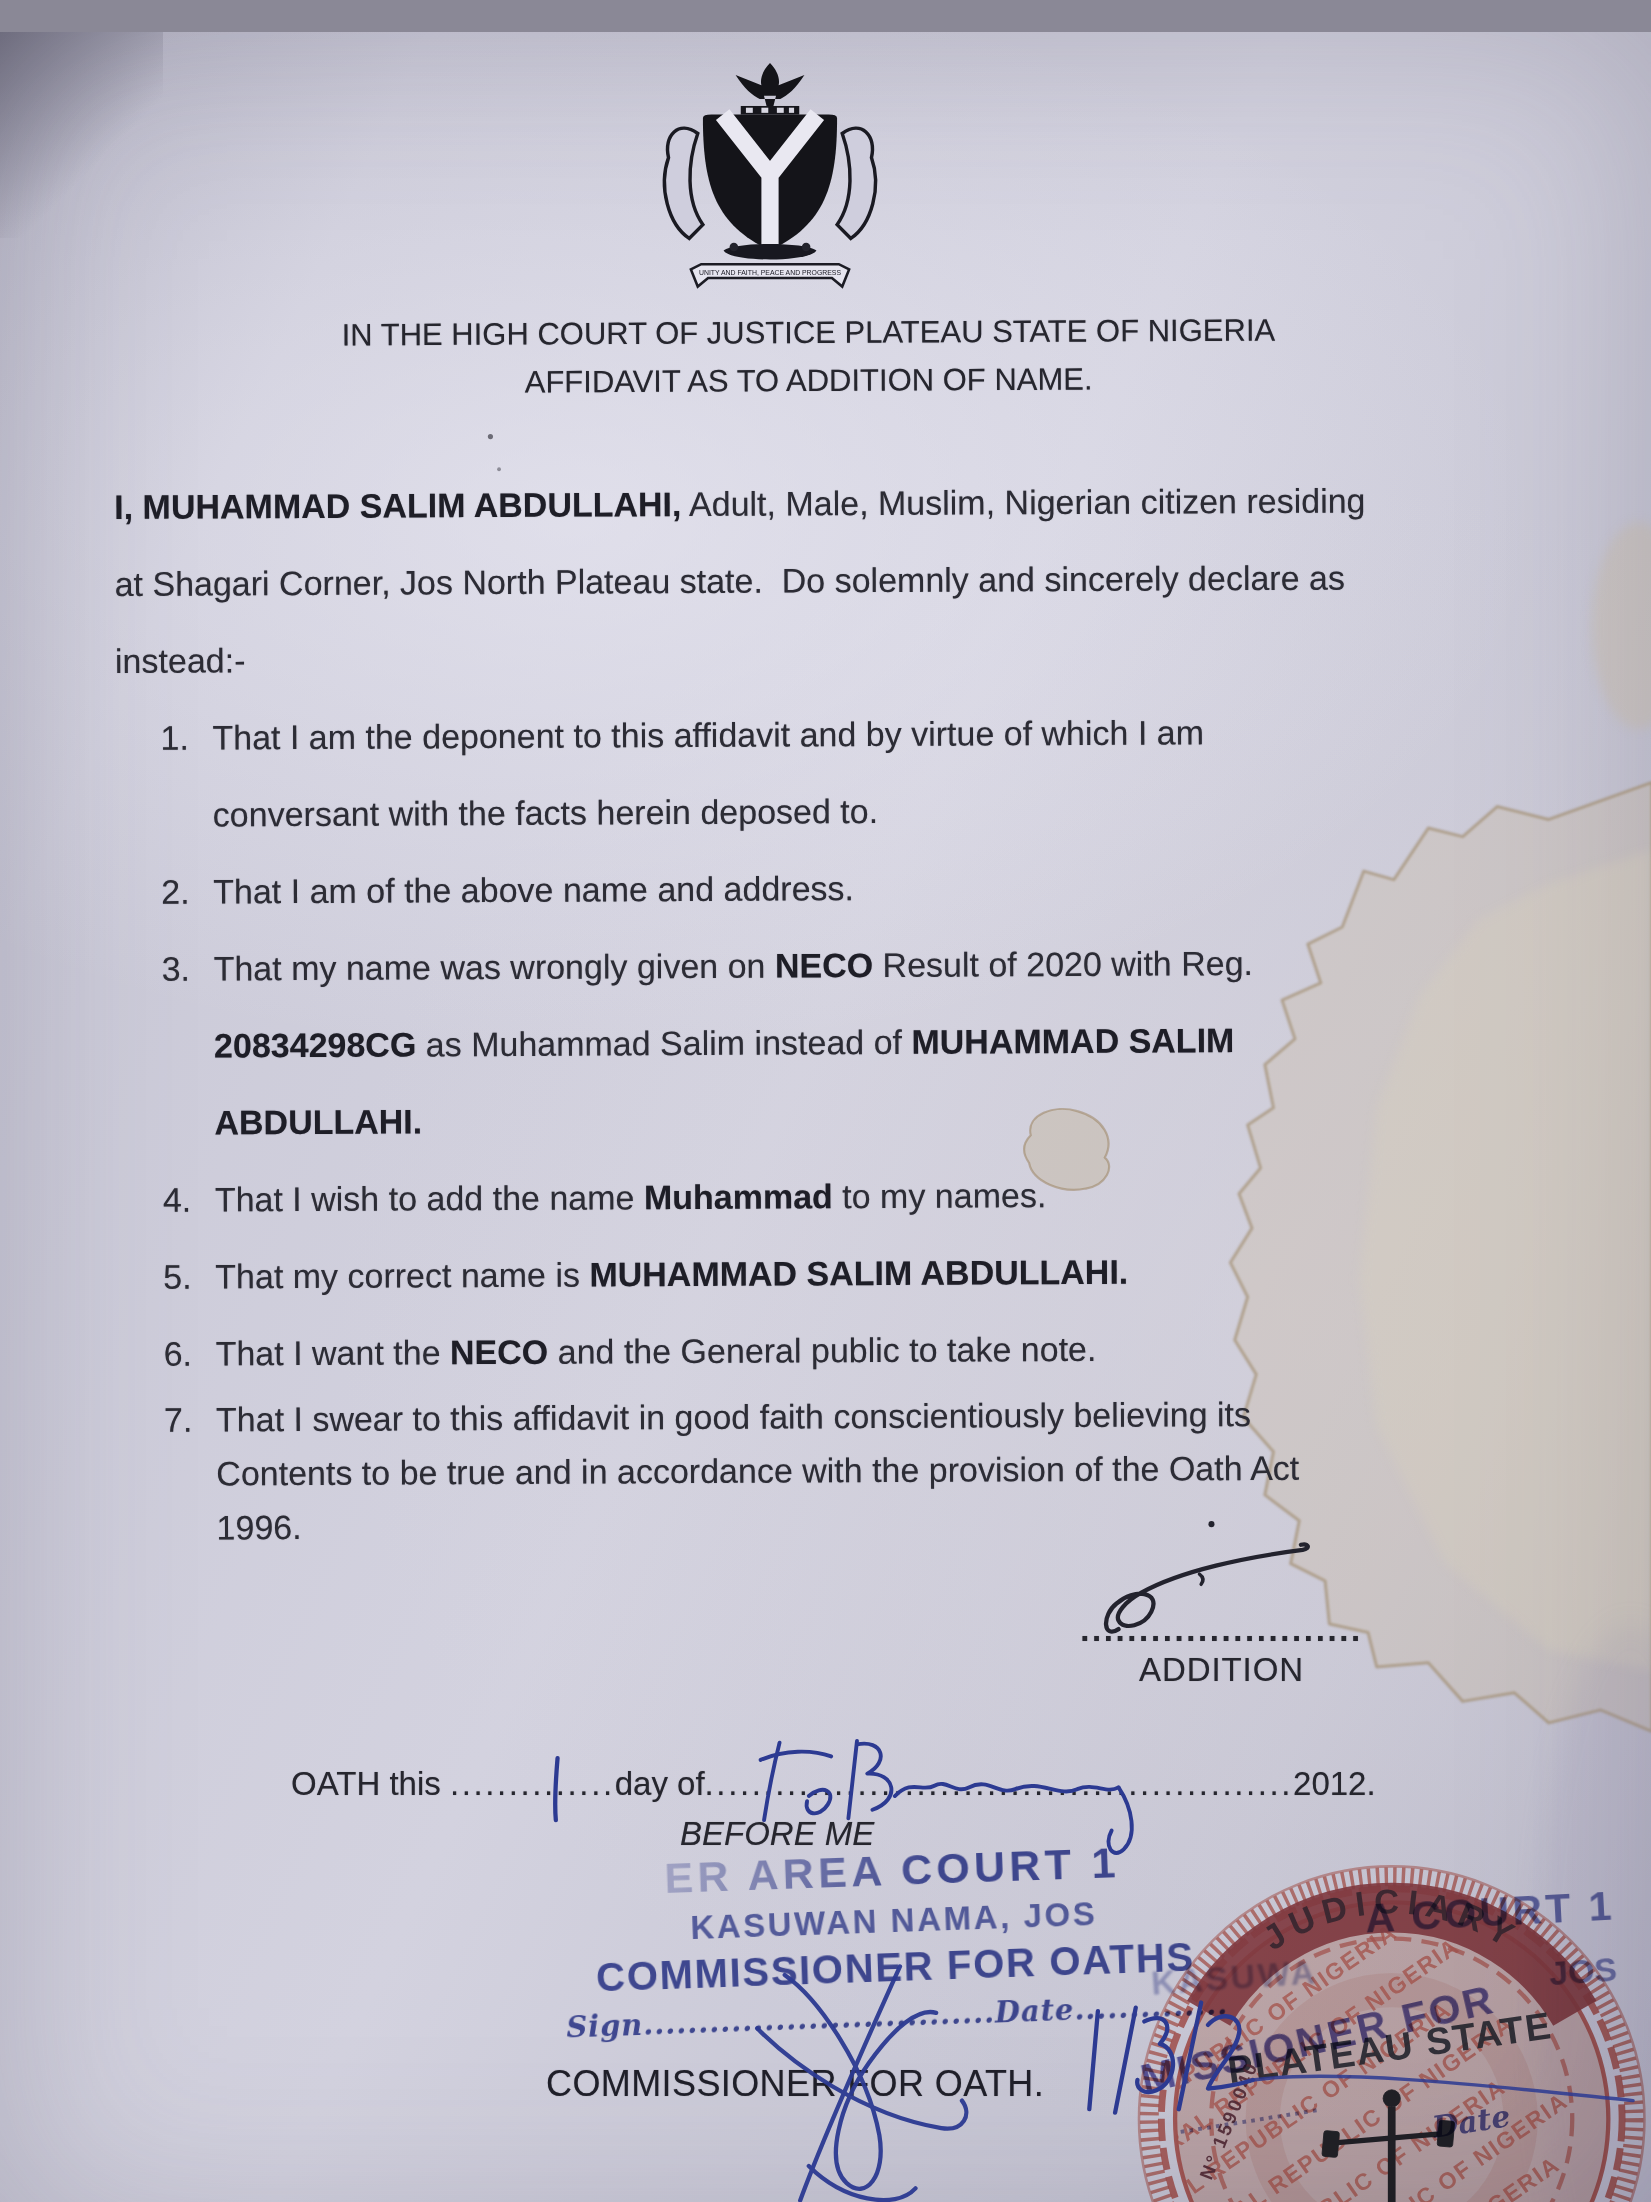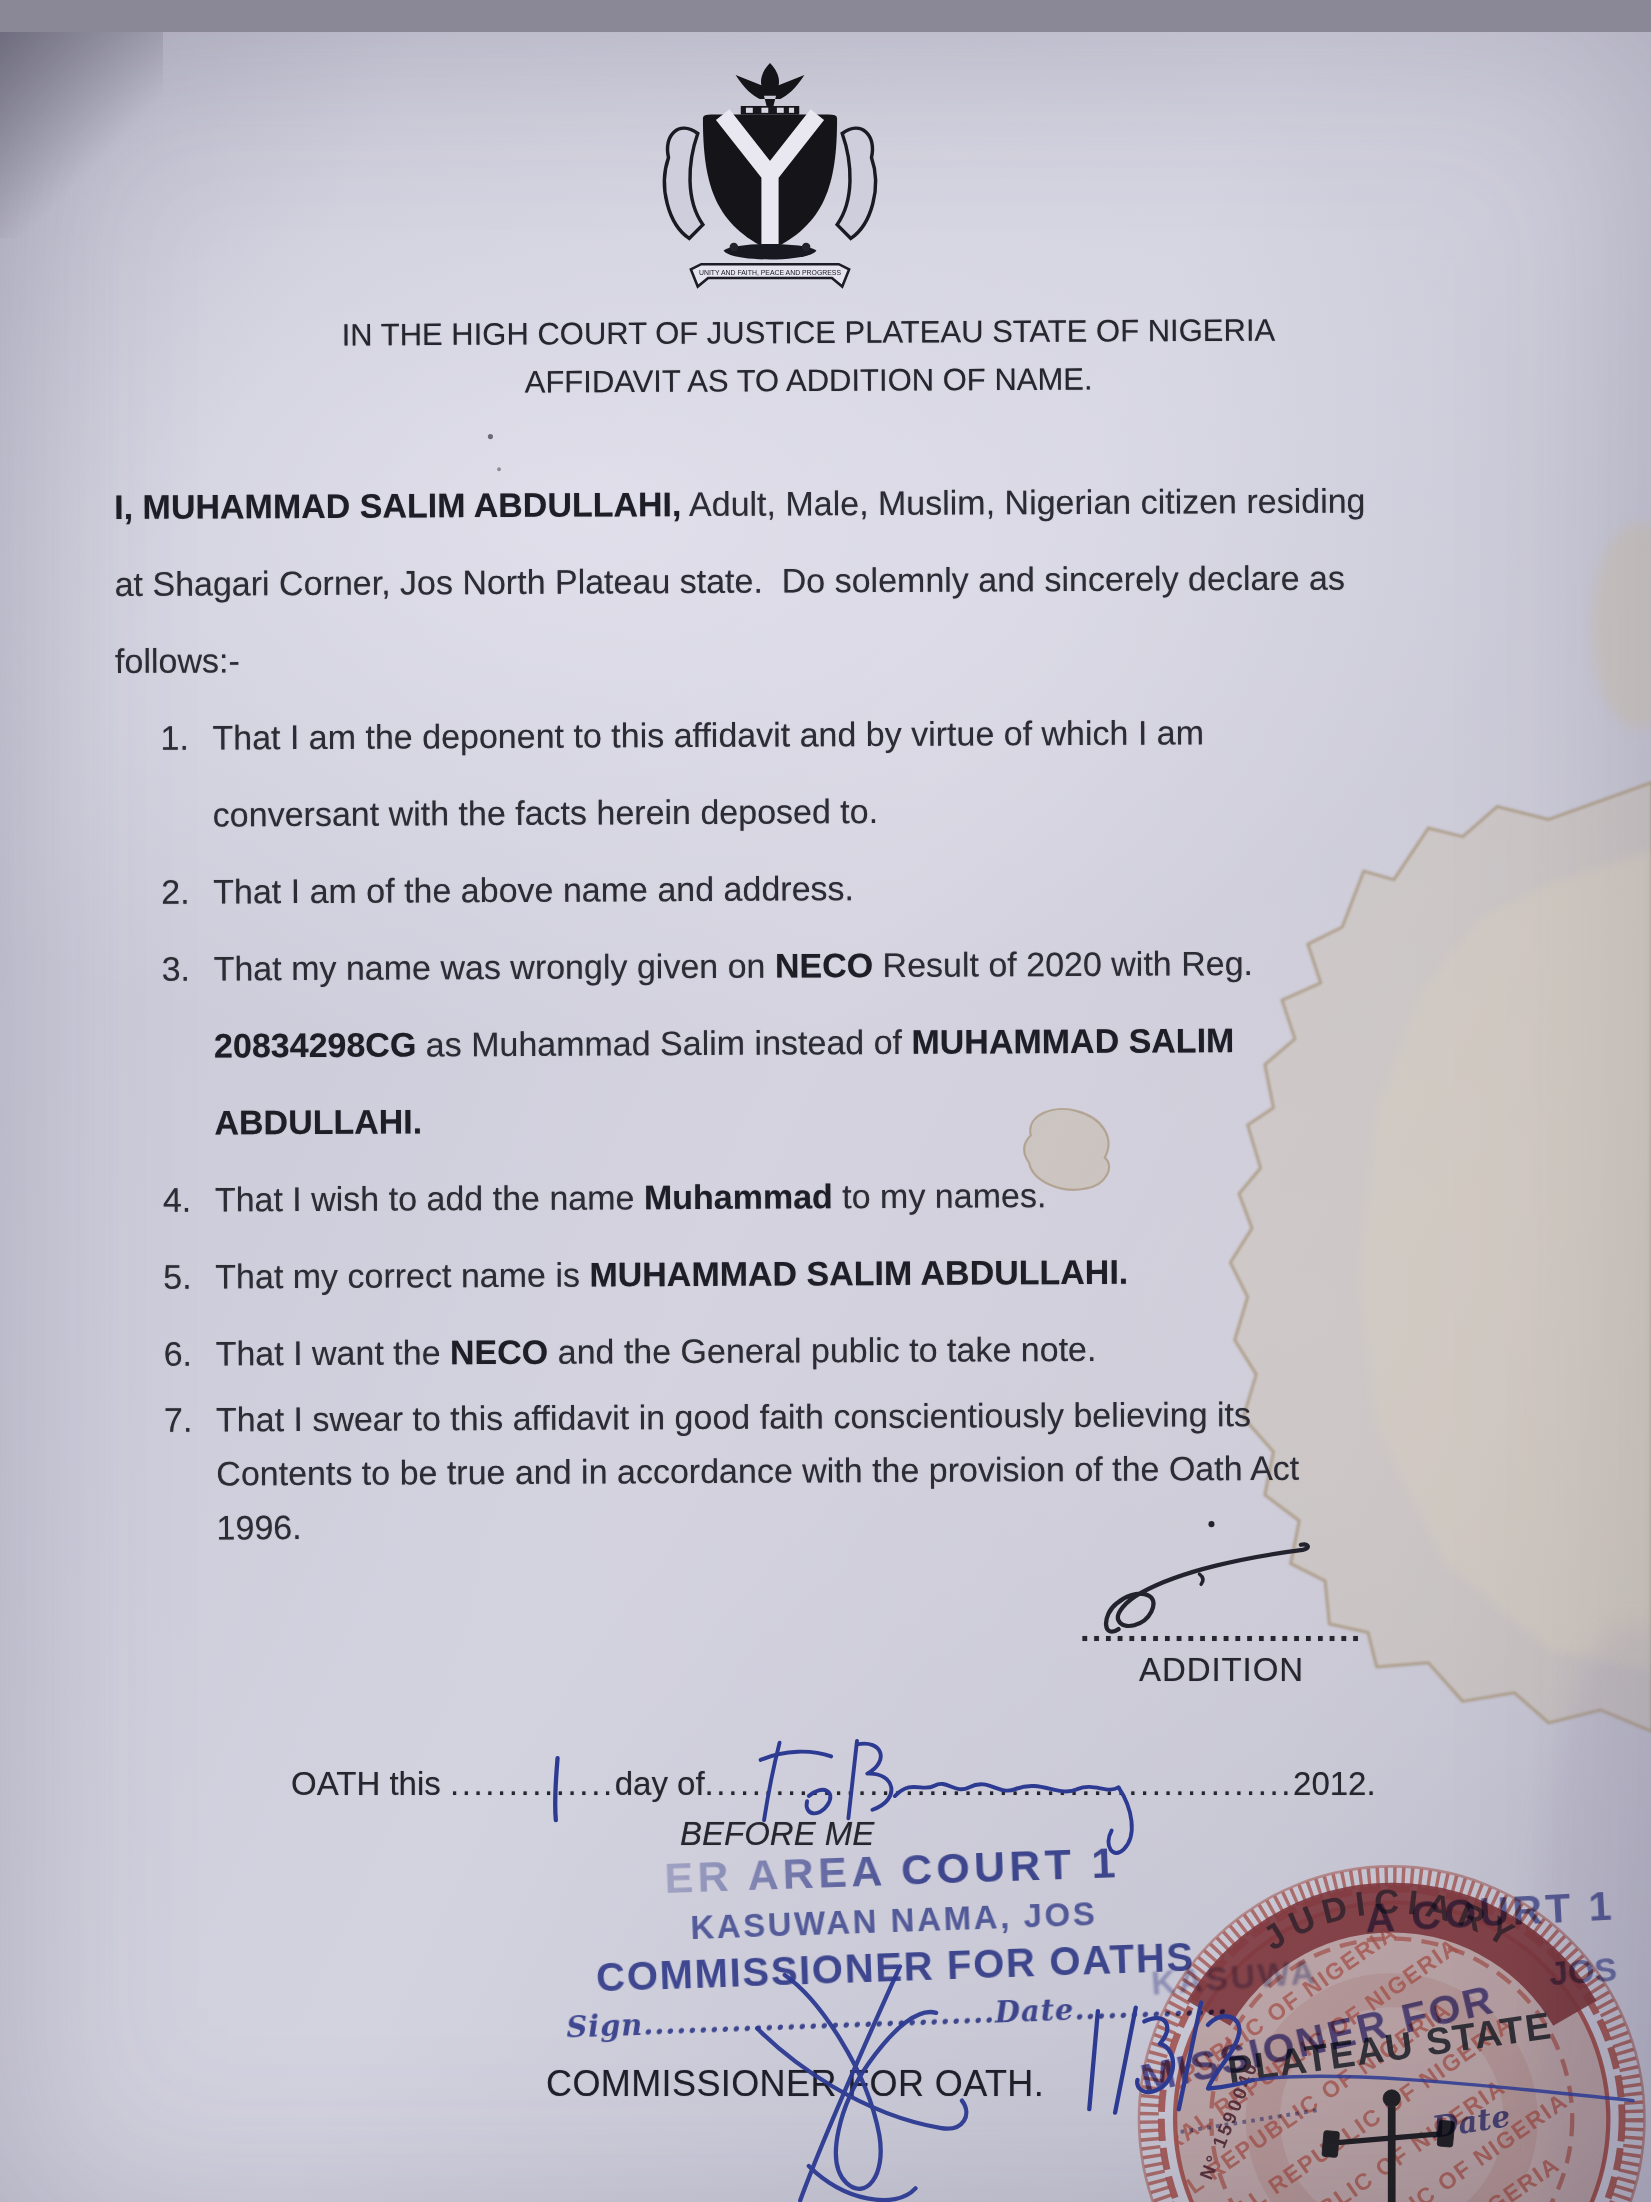--- a/index.html
+++ b/index.html
@@ -90,21 +90,21 @@
 
   <div class="abs printed" id="title-block">
     <div>IN THE HIGH COURT OF JUSTICE PLATEAU STATE OF NIGERIA</div>
     <div>AFFIDAVIT AS TO ADDITION OF NAME.</div>
   </div>
 
   <div class="abs printed" id="body-block">
     <div id="intro">
         <div class="line"><span class="b">I, MUHAMMAD SALIM ABDULLAHI,</span><span> Adult, Male, Muslim, Nigerian citizen residing</span></div>
         <div class="line"><span>at Shagari Corner, Jos North Plateau state.  Do solemnly and sincerely declare as</span></div>
-        <div class="line"><span>follows:-</span></div>
+        <div class="line"><span>instead:-</span></div>
       </div>
     <div id="items">
         <div class="item">
           <span class="num">1.</span>
           <div class="lines">
             <div class="line"><span>That I am the deponent to this affidavit and by virtue of which I am</span></div>
             <div class="line"><span>conversant with the facts herein deposed to.</span></div>
           </div>
         </div>
         <div class="item">

